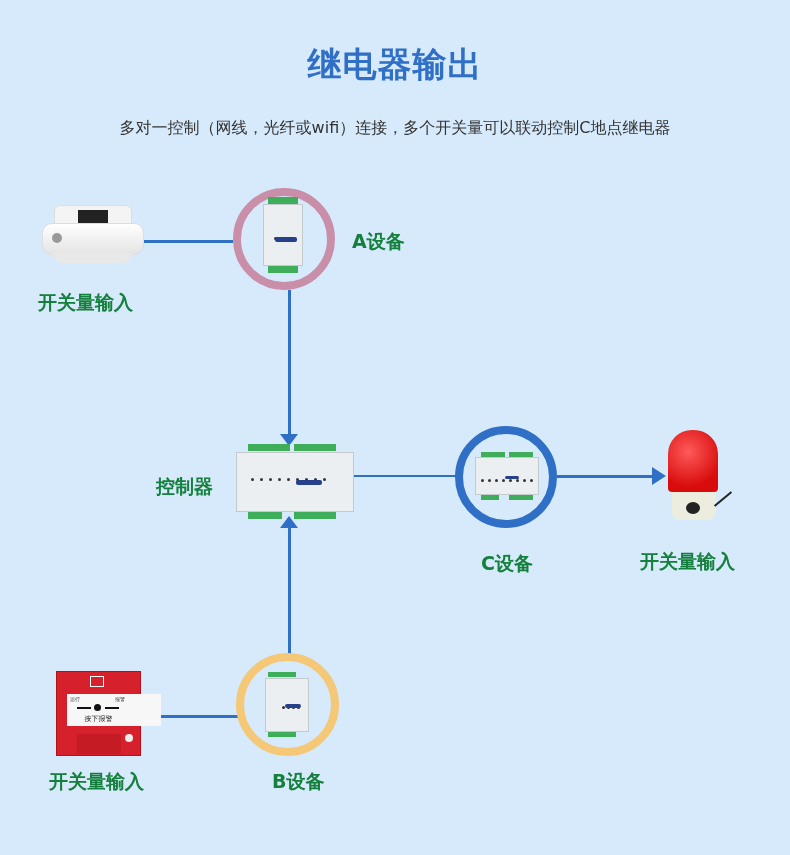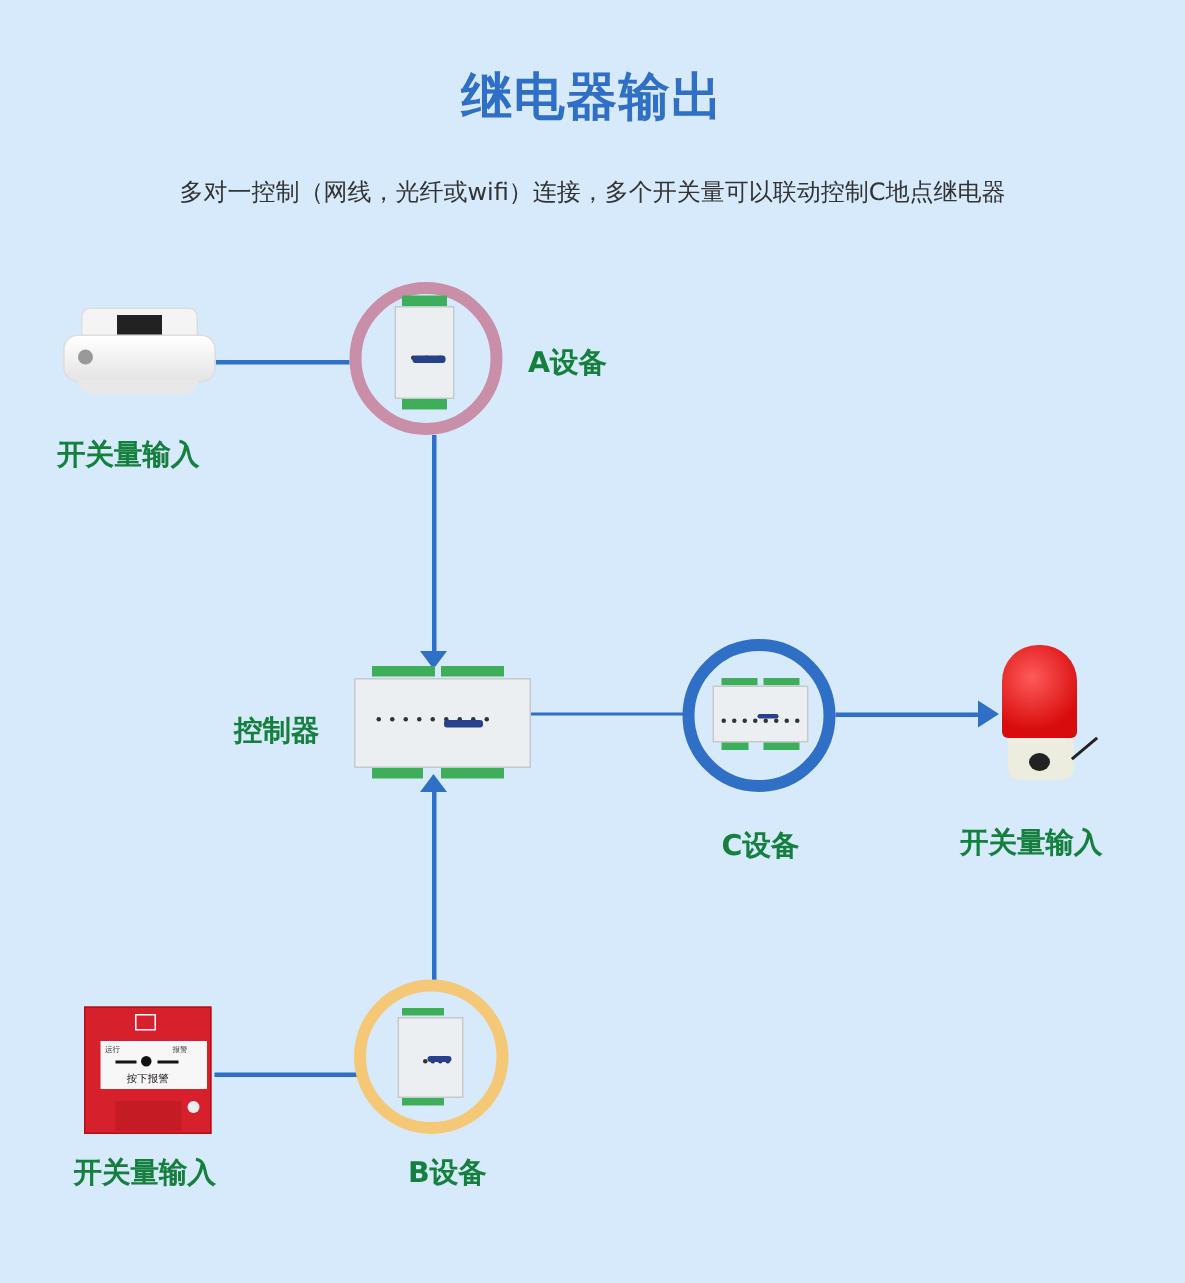--- a/index.html
+++ b/index.html
@@ -76,21 +76,21 @@
 <div class="abs" style="left:666px;top:430px;width:70px;height:95px;">
   <div class="abs" style="left:2px;top:0;width:50px;height:62px;background:radial-gradient(circle at 40% 35%,#ff5a5a,#d80c0c 70%);border-radius:24px 24px 4px 4px;"></div>
   <div class="abs" style="left:6px;top:62px;width:44px;height:28px;background:#ededdf;border-radius:0 0 8px 8px;"></div>
   <div class="abs" style="left:20px;top:72px;width:14px;height:12px;background:#222;border-radius:50%;"></div>
   <div class="abs" style="left:46px;top:68px;width:22px;height:2px;background:#222;transform:rotate(-40deg);"></div>
 </div>
 <div class="abs lbl" style="left:640px;top:549px;">开关量输入</div>
 
 <div class="abs" style="left:56px;top:671px;width:85px;height:85px;background:#d6202b;border:1px solid #b31018;box-sizing:border-box;">
   <div class="abs" style="left:33px;top:4px;width:14px;height:11px;border:1px solid #fff;box-sizing:border-box;"></div>
-  <div class="abs" style="left:10px;top:22px;width:71px;height:32px;background:#f7f7f7;">
+  <div class="abs" style="left:10px;top:22px;width:71px;height:32px;background:#f7f7f7;padding-left:23px;">
     <div class="abs" style="left:3px;top:2px;font-size:5px;color:#333;">运行</div>
     <div class="abs" style="left:48px;top:2px;font-size:5px;color:#333;">报警</div>
     <div class="abs" style="left:10px;top:13px;width:14px;height:2px;background:#111;"></div>
     <div class="abs" style="left:27px;top:10px;width:7px;height:7px;background:#111;border-radius:50%;"></div>
     <div class="abs" style="left:38px;top:13px;width:14px;height:2px;background:#111;"></div>
     <div class="abs" style="left:0;width:63px;top:20px;text-align:center;font-size:7px;color:#111;">按下报警</div>
   </div>
   <div class="abs" style="left:20px;top:62px;width:44px;height:20px;background:#c51b25;"></div>
   <div class="abs" style="left:68px;top:62px;width:8px;height:8px;background:#eee;border-radius:50%;"></div>
 </div>

